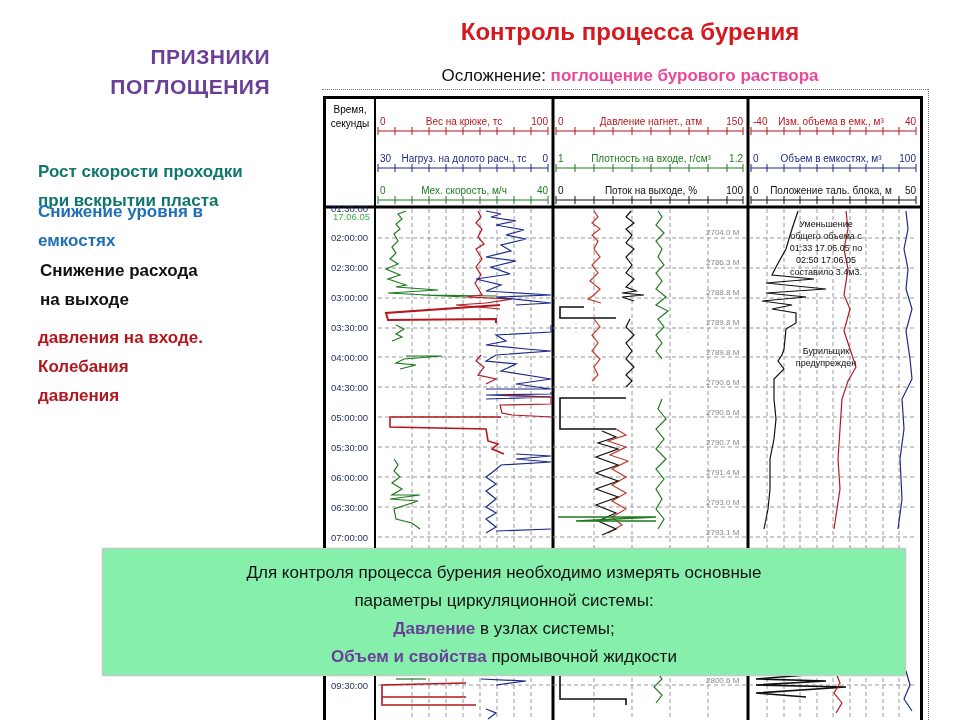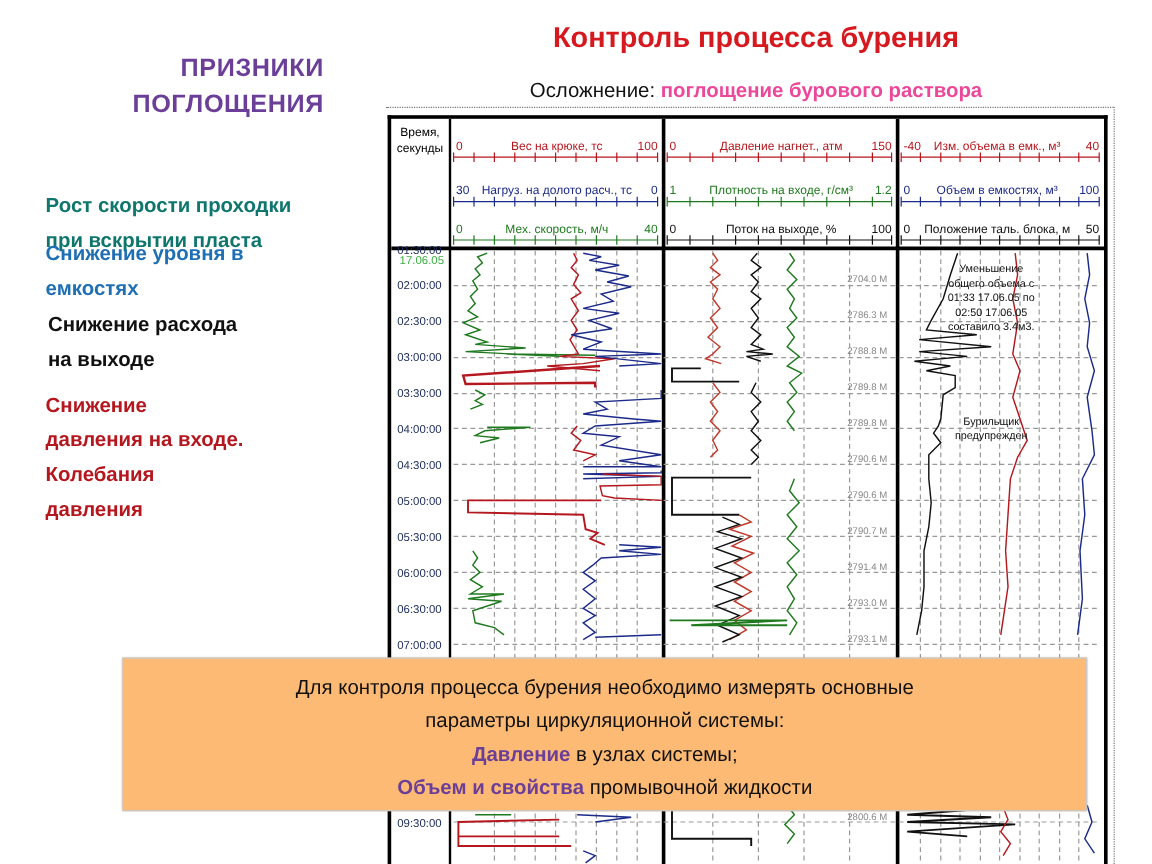--- a/index.html
+++ b/index.html
@@ -7,21 +7,21 @@
   .abs { position:absolute; }
   .side-title { left:30px; top:42px; width:240px; text-align:right; font-weight:bold; font-size:21px; line-height:30px; color:#6b3f98; letter-spacing:0.5px; }
   .sign { left:38px; font-weight:bold; font-size:17px; line-height:29px; }
   .main-title { left:340px; top:18px; width:580px; text-align:center; font-weight:bold; font-size:24px; color:#d6191f; }
   .subtitle { left:340px; top:66px; width:580px; text-align:center; font-size:17px; color:#111; }
   .subtitle b { color:#ec4899; }
   .dots-top { left:322px; top:89px; width:606px; border-top:1px dotted #777; }
   .dots-right { left:928px; top:89px; height:631px; border-left:1px dotted #777; }
   .chart-frame { left:323px; top:96px; width:600px; height:624px; border:3px solid #000; border-bottom:none; box-sizing:border-box; }
   svg text { font-family:"Liberation Sans", sans-serif; }
-  .info-box { left:102px; top:548px; width:802px; height:126px; background:#fdba74; border:1px solid #c8c8c8; box-shadow:0 0 2px rgba(0,0,0,0.2); text-align:center; }
+  .info-box { left:102px; top:548px; width:802px; height:126px; background:#86efac; border:1px solid #c8c8c8; box-shadow:0 0 2px rgba(0,0,0,0.2); text-align:center; }
   .info-box div { font-size:17px; line-height:28px; color:#111; }
   .info-line1 { margin-top:10px; }
   .red-b { color:#d6191f; font-weight:normal; }
   .purple-b { color:#6b3f98; font-weight:bold; }
 </style>
 </head>
 <body>
 
 <div class="abs side-title">
   <div>ПРИЗНИКИ</div>
@@ -34,21 +34,20 @@
 </div>
 <div class="abs sign" style="top:197px;color:#1f6fb5;">
   <div>Снижение уровня в</div>
   <div>емкостях</div>
 </div>
 <div class="abs sign" style="top:256px;left:40px;color:#111;">
   <div>Снижение расхода</div>
   <div>на выходе</div>
 </div>
 <div class="abs sign" style="top:323px;color:#b5171e;">
-  <div>Снижение</div>
   <div>давления на входе.</div>
   <div>Колебания</div>
   <div>давления</div>
 </div>
 
 <div class="abs main-title">Контроль процесса бурения</div>
 <div class="abs subtitle">
   <span>Осложнение:</span>
   <b>поглощение бурового раствора</b>
 </div>

